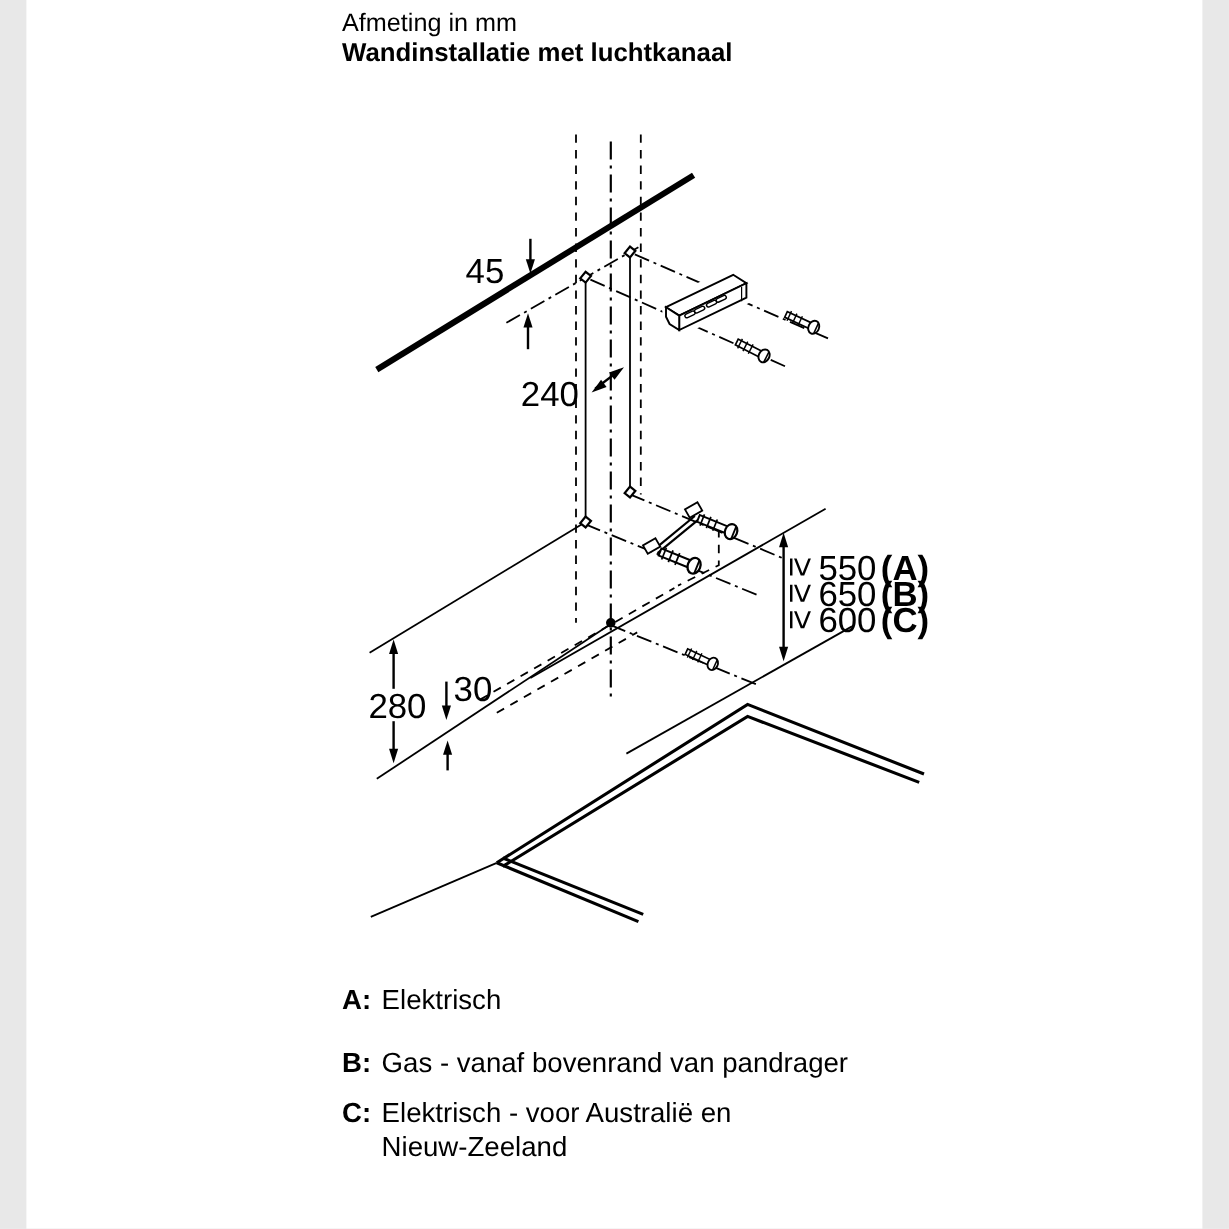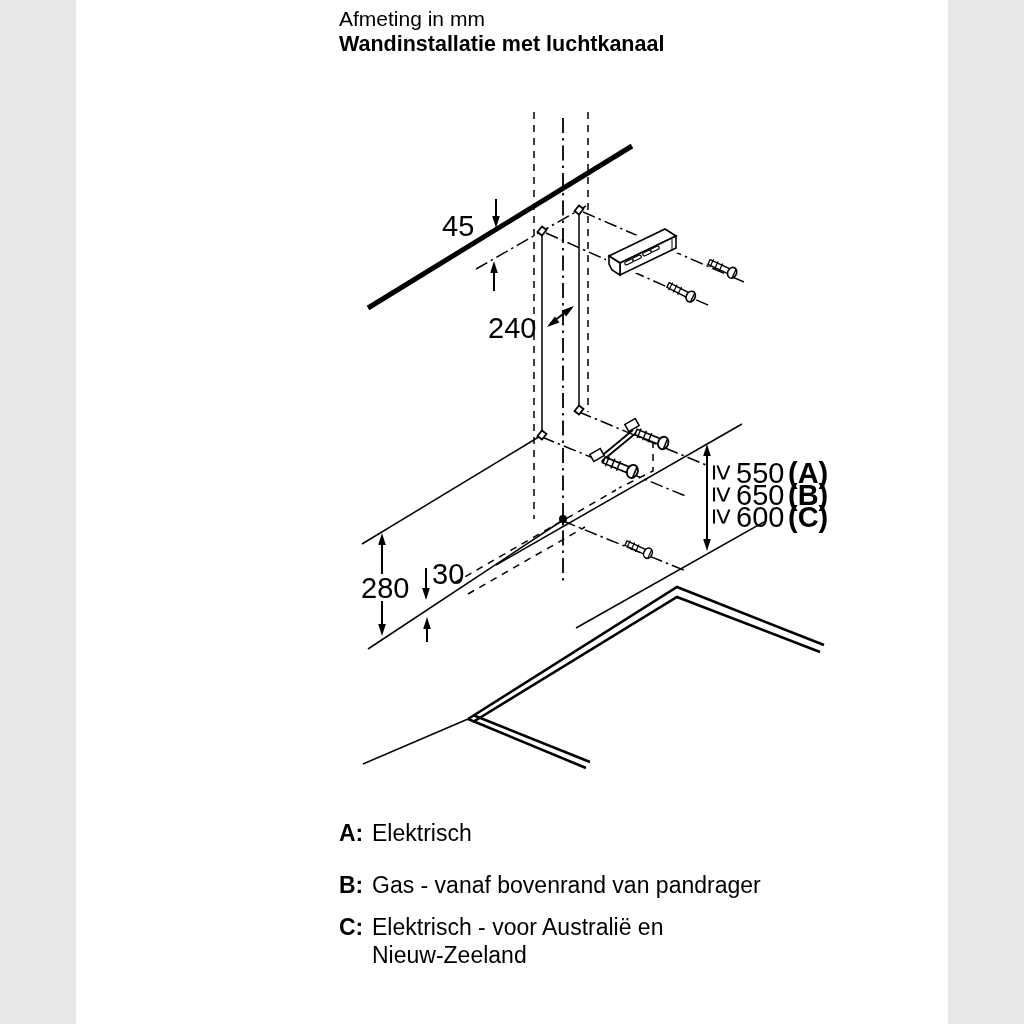--- a/index.html
+++ b/index.html
@@ -1,16 +1,16 @@
 <!DOCTYPE html>
 <html><head>
 <meta charset="utf-8">
 <style>
   html,body{margin:0;padding:0;background:#e8e8e8;}
-  #stage{position:relative;width:872px;height:1024px;background:#ffffff;margin:0 auto;
+  #stage{position:relative;width:980px;height:1024px;background:#ffffff;margin:0 auto;
          font-family:"Liberation Sans",sans-serif;}
   svg{position:absolute;left:0;top:0;}
   svg text{font-family:"Liberation Sans",sans-serif;fill:#000;}
   .t-reg{font-size:21px;}
   .t-bold{font-size:21.5px;font-weight:bold;}
   .dim{font-size:29px;}
   .dim-b{font-size:29px;font-weight:bold;}
   .leg{font-size:23px;}
   .leg-b{font-size:23px;font-weight:bold;}
   .ln{stroke:#000;fill:none;}

